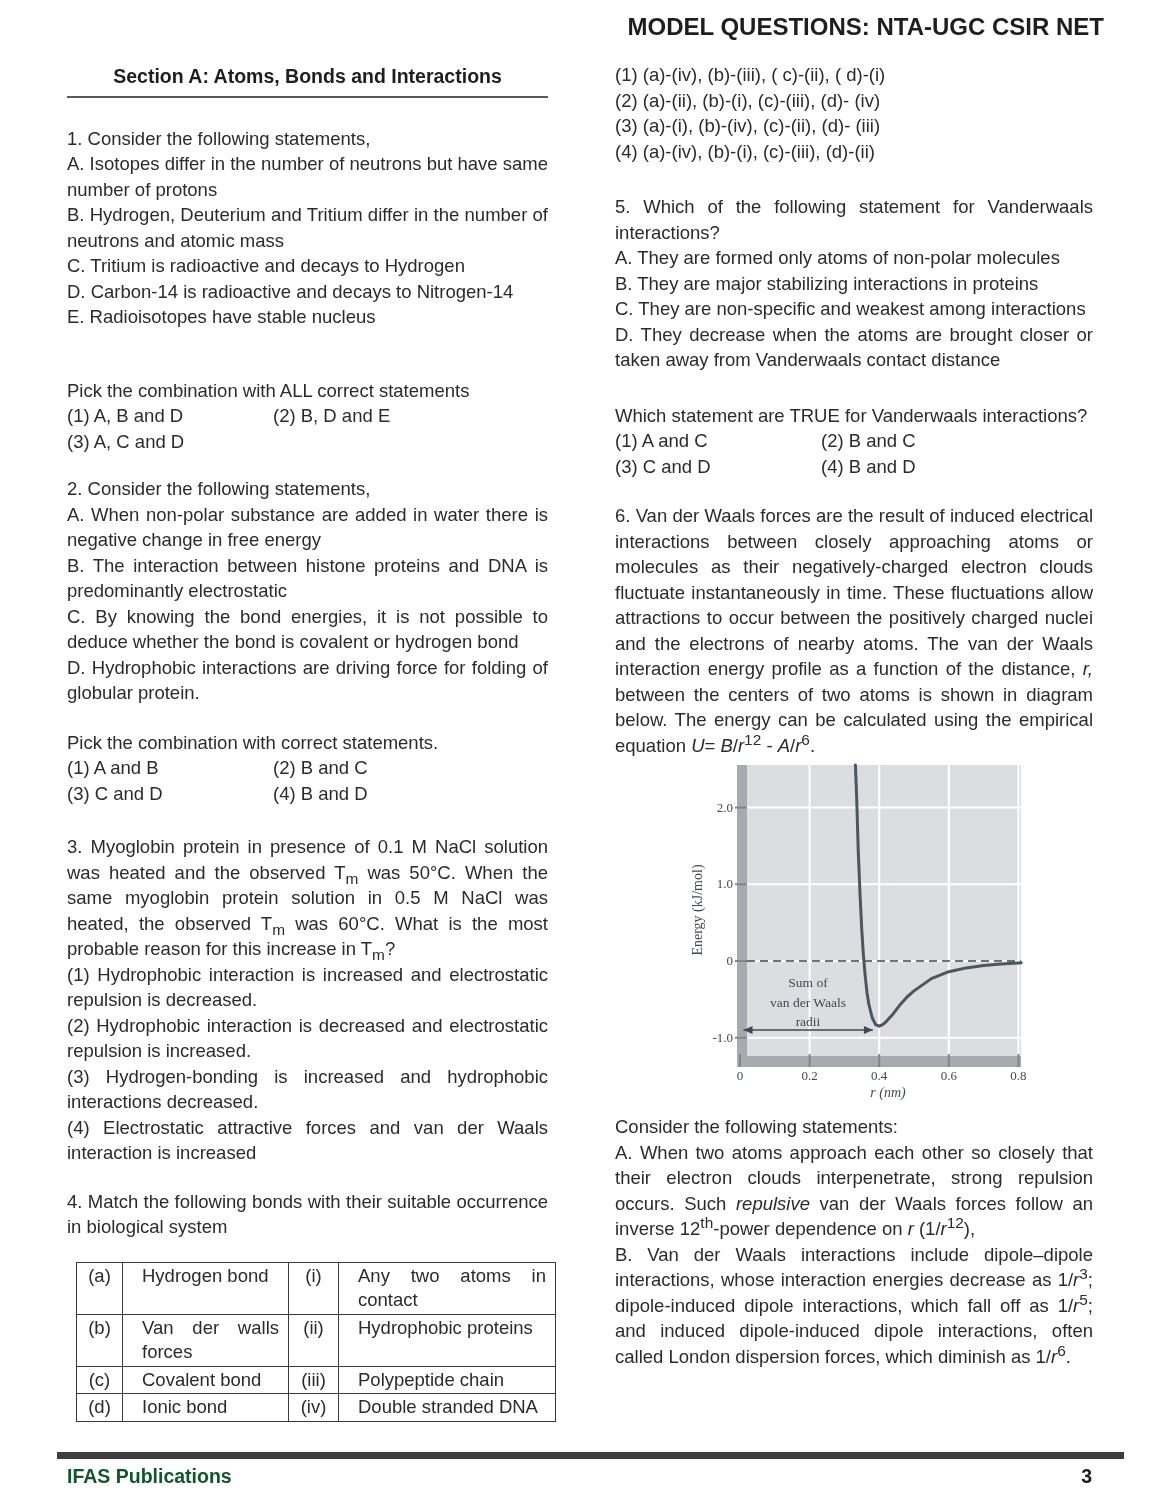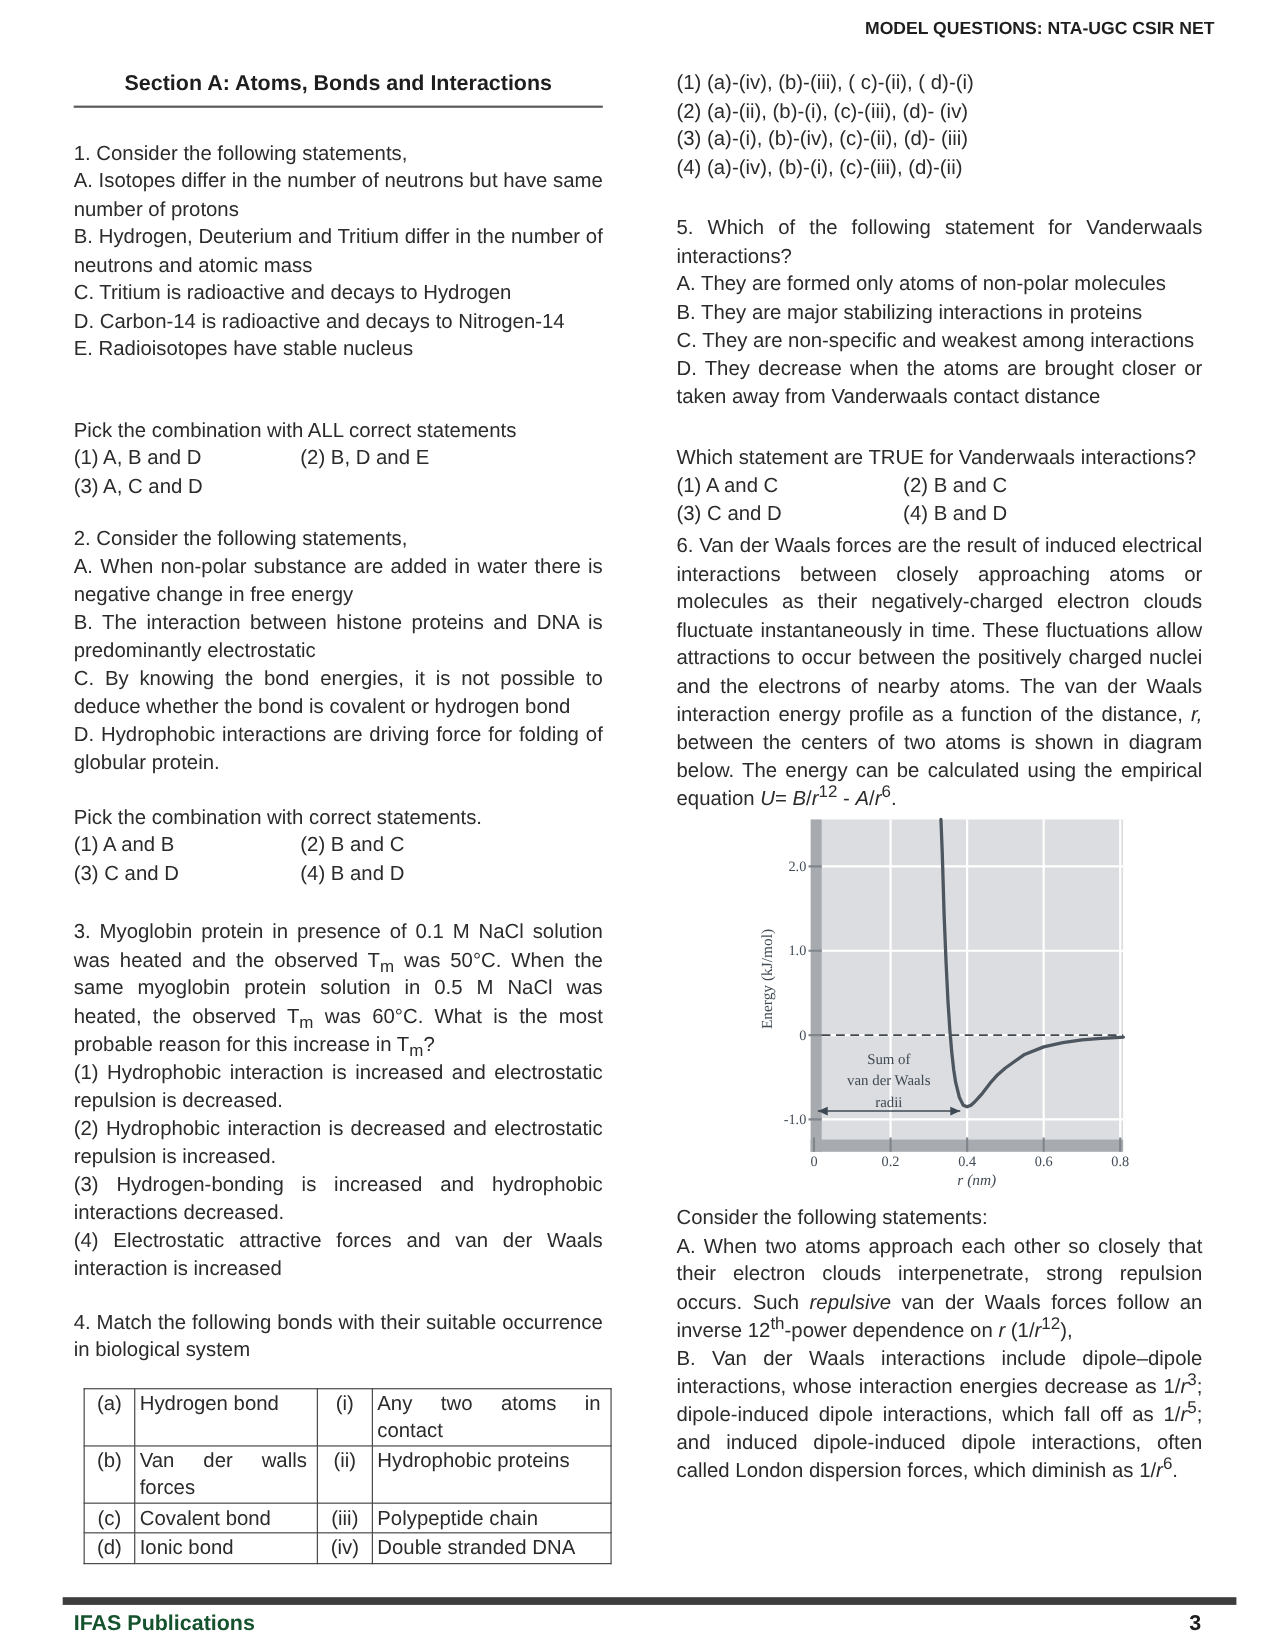--- a/index.html
+++ b/index.html
@@ -4,48 +4,48 @@
 <style>
   html,body { margin:0; padding:0; background:#e8e8e8; }
   .page {
     position:relative; width:1159px; height:1500px; margin:0 auto;
     background:#ffffff; overflow:hidden;
     font-family:"Liberation Sans", sans-serif;
     color:#2b2b2b; font-size:18.5px; line-height:25.5px;
   }
   .hdr {
     position:absolute; top:14px; right:55px;
-    font-weight:bold; font-size:16px; color:#1e1e1e;
+    font-weight:bold; font-size:24px; color:#1e1e1e;
   }
   .col { position:absolute; top:0; }
   .col-left  { left:67px;  width:481px; }
   .col-right { left:615px; width:478px; }
   .just { text-align:justify; }
   .sec-title { margin-top:64px; font-weight:bold; font-size:19.5px; color:#1e1e1e;text-align:center; }
   .sec-rule { border:0; border-top:2px solid #5a5a5a; margin:6px 0 0 0; }
   .blk { margin:0; }
   .m-q1 { margin-top:28px; }
   .m-pick1 { margin-top:48px; }
   .m-q2 { margin-top:22px; }
   .m-pick2 { margin-top:24px; }
   .m-q3 { margin-top:28px; }
   .m-q4 { margin-top:23px; }
   .m-table { margin-top:22px; }
   .m-q5 { margin-top:30px; }
   .m-which { margin-top:30px; }
-  .m-q6 { margin-top:4px; }
+  .m-q6 { margin-top:24px; }
   .m-consider { margin-top:12px; }
   .opt-grid { display:grid; grid-template-columns:206px 1fr; }
   .match-table {
     border-collapse:collapse; table-layout:fixed;
     width:479px; margin-left:9px;
   }
   .match-table td {
     border:1.5px solid #3a3a3a; vertical-align:top;
-    padding:1px 9px 1px 4px; line-height:24.5px;
+    padding:1px 9px 1px 19px; line-height:24.5px;
   }
   .match-table td.key { text-align:center; padding:1px 2px; }
   .match-table col.c-key1 { width:46px; }
   .match-table col.c-bond { width:166px; }
   .match-table col.c-key2 { width:50px; }
   .match-table col.c-desc { width:217px; }
   .r1 { height:52px; } .r2 { height:50px; } .r3 { height:27px; } .r4 { height:27px; }
   .chart-wrap { margin:0 0 0 15px; width:400px; height:344px; }
   .ftr-bar {
     position:absolute; left:57px; top:1452px; width:1067px; height:7px;

